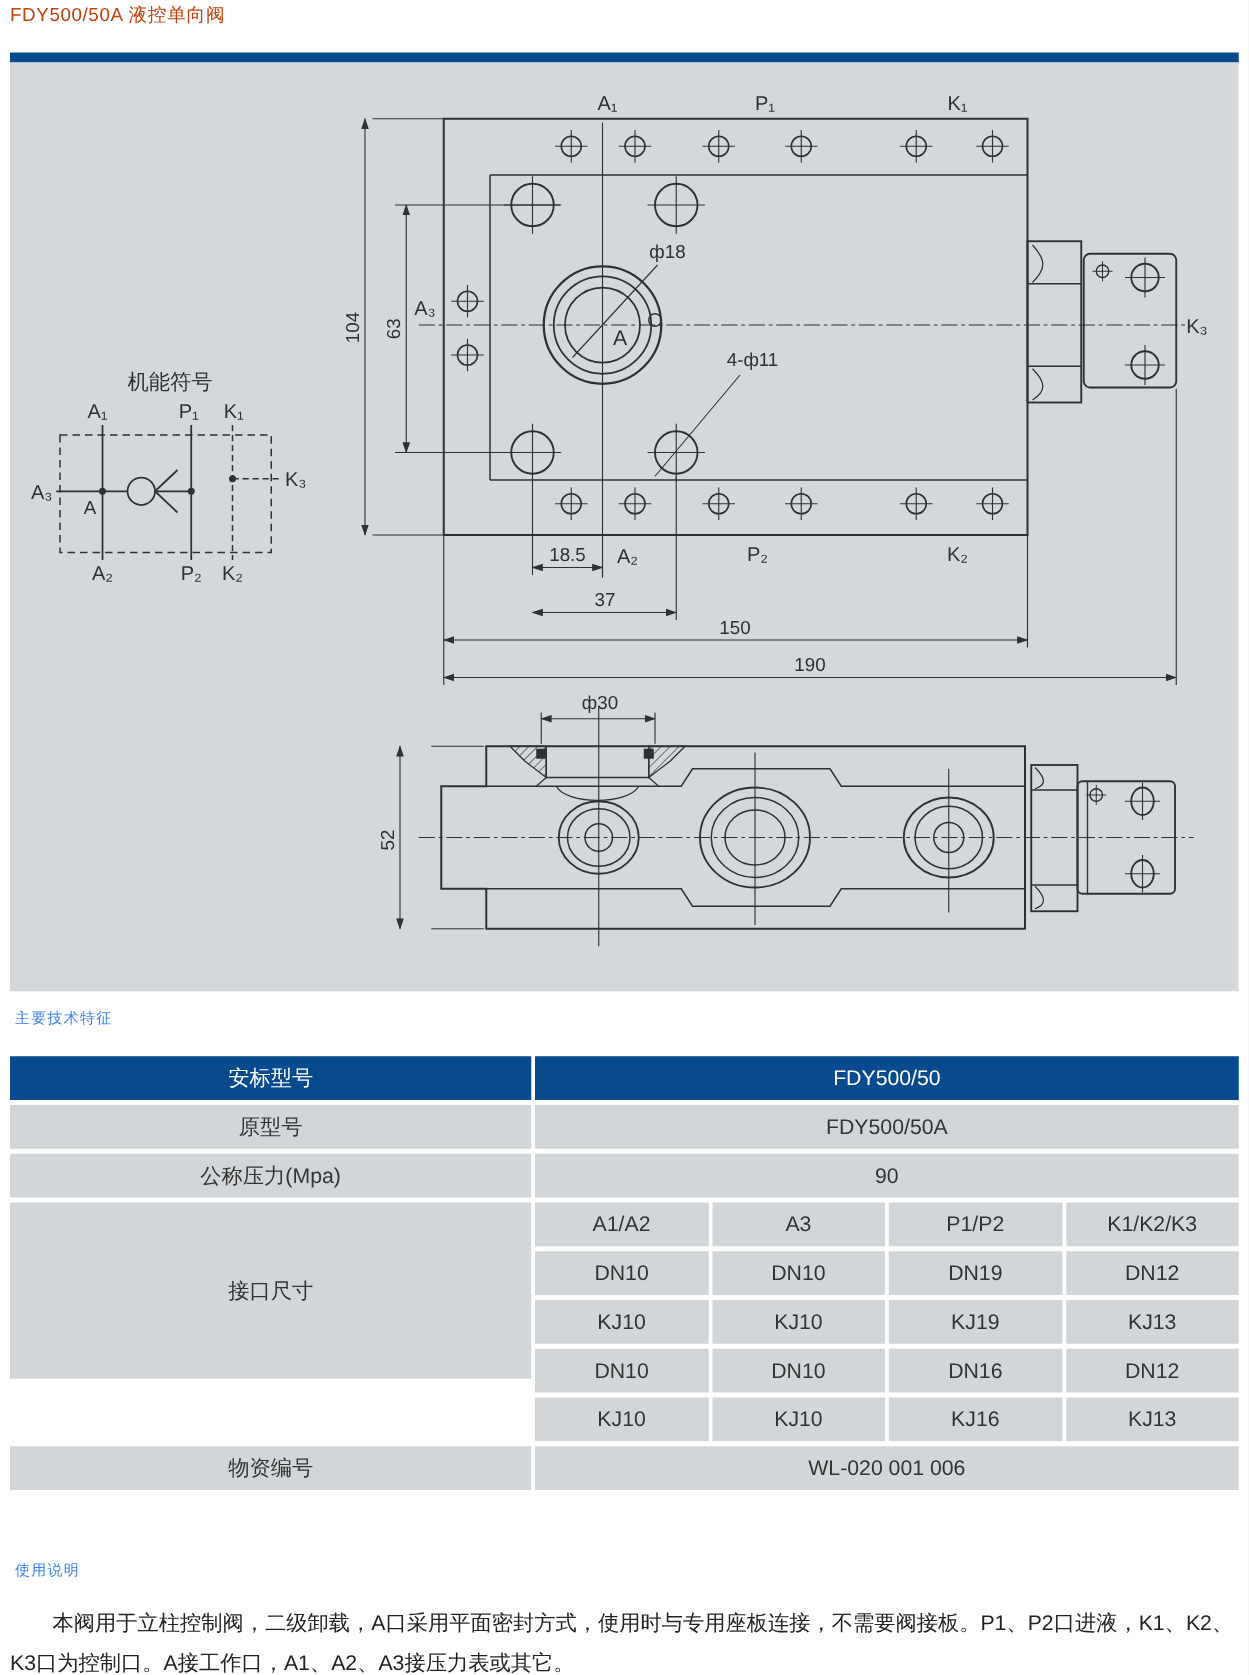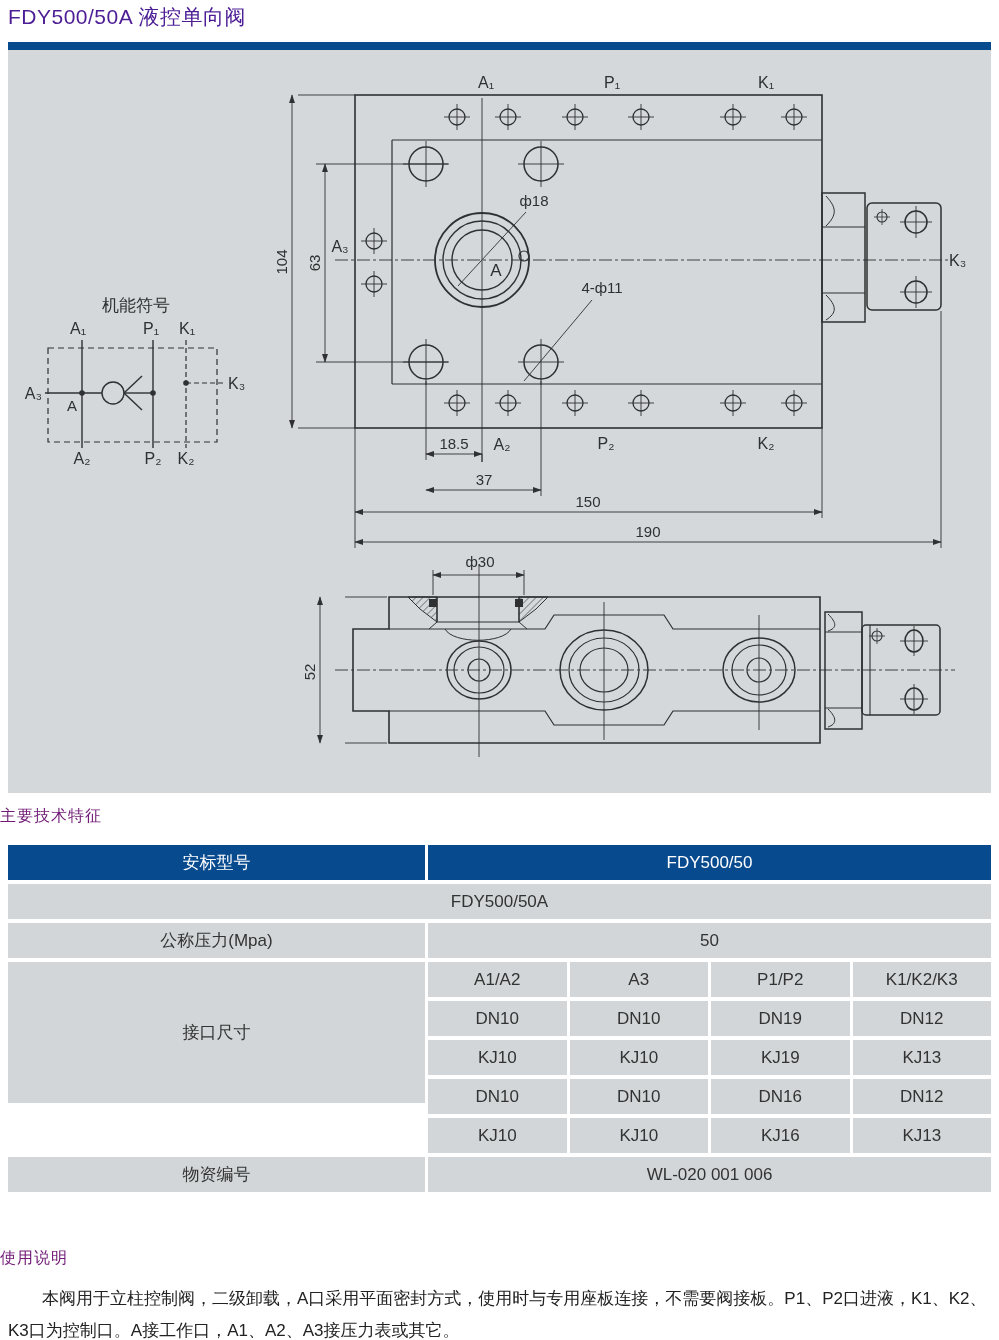--- a/index.html
+++ b/index.html
@@ -2,24 +2,24 @@
 <html><head>
 <meta charset="utf-8">
 <style>
   html,body{margin:0;padding:0;}
   body{
     width:999px;height:1340px;position:relative;background:#ffffff;
     font-family:"Liberation Sans","DejaVu Sans",sans-serif;color:#222;
     -webkit-font-smoothing:antialiased;
   }
   .abs{position:absolute;}
-  .page-title{left:8px;top:3px;font-size:21px;color:#4c1d95;letter-spacing:.5px;}
+  .page-title{left:8px;top:3px;font-size:15px;color:#c2410c;letter-spacing:.5px;}
   .blue-bar{left:8px;top:42px;width:983px;height:8px;background:#084a8e;}
   .panel{left:8px;top:50px;width:983px;height:743px;background:#d5d8da;}
-  .section-heading{left:0;font-size:16px;color:#701a75;letter-spacing:1px;}
+  .section-heading{left:12px;font-size:12px;color:#3b82f6;letter-spacing:1px;}
   svg text{fill:#2e3032;}
   .spec-table{left:8px;top:845px;width:983px;font-size:17px;color:#333;}
   .trow{display:flex;margin-bottom:4px;}
   .tcell{background:#d2d6d8;height:35px;display:flex;align-items:center;justify-content:center;}
   .tlabel{width:417px;margin-right:3px;flex:0 0 auto;}
   .tvalue{flex:1;}
   .trow.theader .tcell{background:#084a8e;color:#ffffff;}
   .block{display:flex;margin-bottom:4px;}
   .block .tlabel{height:141px;}
   .bgrid{flex:1;display:flex;flex-direction:column;}
@@ -360,25 +360,26 @@
 </div>
 
 <div class="abs section-heading" style="top:806px;">主要技术特征</div>
 
 <div class="abs spec-table">
   <div class="trow theader">
     <div class="tcell tlabel">安标型号</div>
     <div class="tcell tvalue">FDY500/50</div>
   </div>
   <div class="trow">
+    <div class="tcell tlabel">原型号</div>
     <div class="tcell tvalue">FDY500/50A</div>
   </div>
   <div class="trow">
     <div class="tcell tlabel">公称压力(Mpa)</div>
-    <div class="tcell tvalue">50</div>
+    <div class="tcell tvalue">90</div>
   </div>
   <div class="block">
     <div class="tcell tlabel">接口尺寸</div>
     <div class="bgrid">
       <div class="brow">
         <div class="bcell">A1/A2</div>
         <div class="bcell">A3</div>
         <div class="bcell">P1/P2</div>
         <div class="bcell">K1/K2/K3</div>
       </div>

